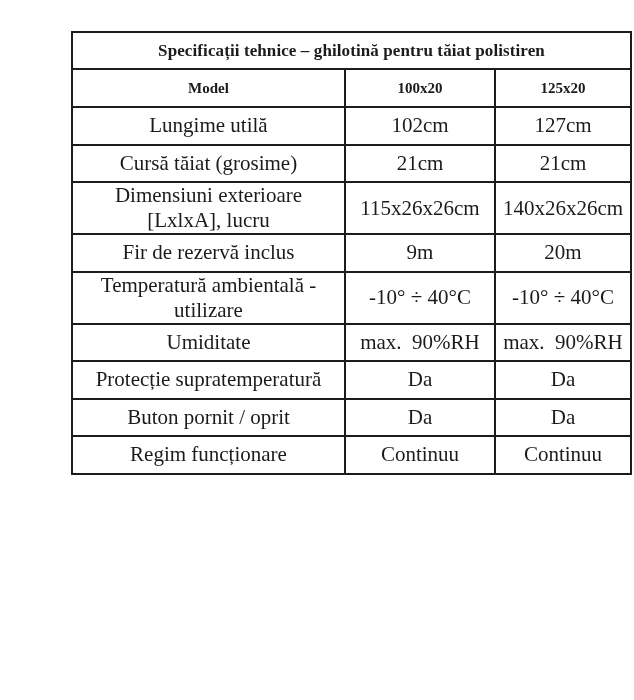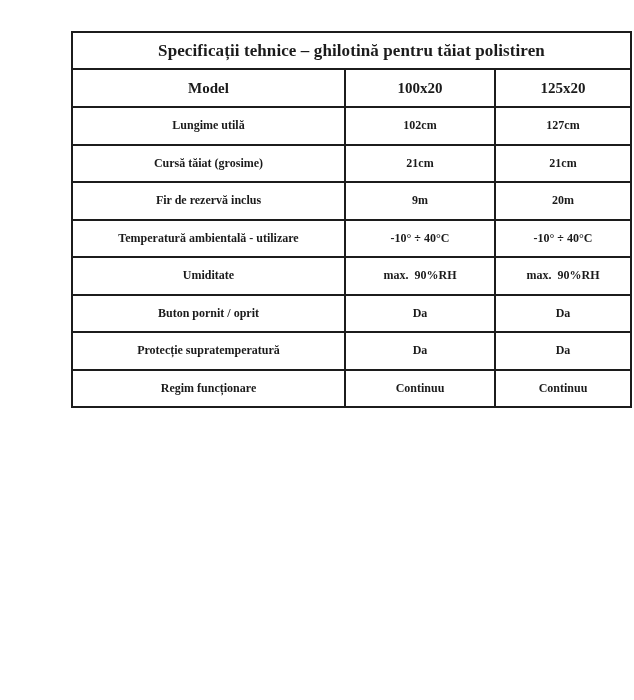--- a/index.html
+++ b/index.html
@@ -47,22 +47,22 @@
     letter-spacing: 0.1px;
   }
   .head-cell {
     height: 36px;
     font-size: 15px;
     font-weight: bold;
   }
   .label-cell,
   .value-cell {
     height: 35.5px;
-    font-size: 12px;
-    font-weight: bold;
+    font-size: 21px;
+    font-weight: normal;
     white-space: pre-wrap;
   }
 </style>
 </head>
 <body>
 
 <div class="page">
   <table class="spec-table">
     <colgroup>
       <col class="c1">
@@ -84,41 +84,46 @@
           <td class="label-cell">Lungime utilă</td>
           <td class="value-cell">102cm</td>
           <td class="value-cell">127cm</td>
         </tr>
         <tr>
           <td class="label-cell">Cursă tăiat (grosime)</td>
           <td class="value-cell">21cm</td>
           <td class="value-cell">21cm</td>
         </tr>
         <tr>
+          <td class="label-cell">Dimensiuni exterioare [LxlxA], lucru</td>
+          <td class="value-cell">115x26x26cm</td>
+          <td class="value-cell">140x26x26cm</td>
+        </tr>
+        <tr>
           <td class="label-cell">Fir de rezervă inclus</td>
           <td class="value-cell">9m</td>
           <td class="value-cell">20m</td>
         </tr>
         <tr>
           <td class="label-cell">Temperatură ambientală - utilizare</td>
           <td class="value-cell">-10° ÷ 40°C</td>
           <td class="value-cell">-10° ÷ 40°C</td>
         </tr>
         <tr>
           <td class="label-cell">Umiditate</td>
           <td class="value-cell">max.  90%RH</td>
           <td class="value-cell">max.  90%RH</td>
         </tr>
         <tr>
-          <td class="label-cell">Buton pornit / oprit</td>
+          <td class="label-cell">Protecție supratemperatură</td>
           <td class="value-cell">Da</td>
           <td class="value-cell">Da</td>
         </tr>
         <tr>
-          <td class="label-cell">Protecție supratemperatură</td>
+          <td class="label-cell">Buton pornit / oprit</td>
           <td class="value-cell">Da</td>
           <td class="value-cell">Da</td>
         </tr>
         <tr>
           <td class="label-cell">Regim funcționare</td>
           <td class="value-cell">Continuu</td>
           <td class="value-cell">Continuu</td>
         </tr>
       </tbody>
   </table>

